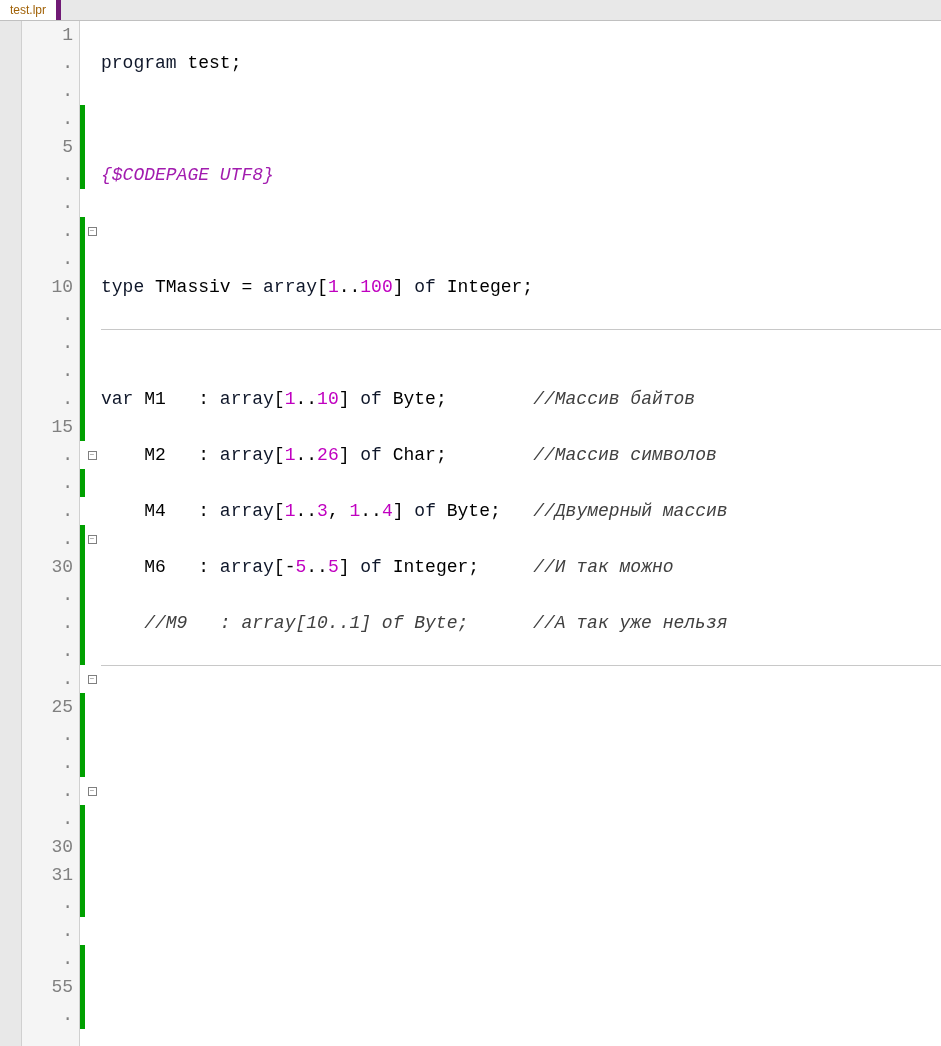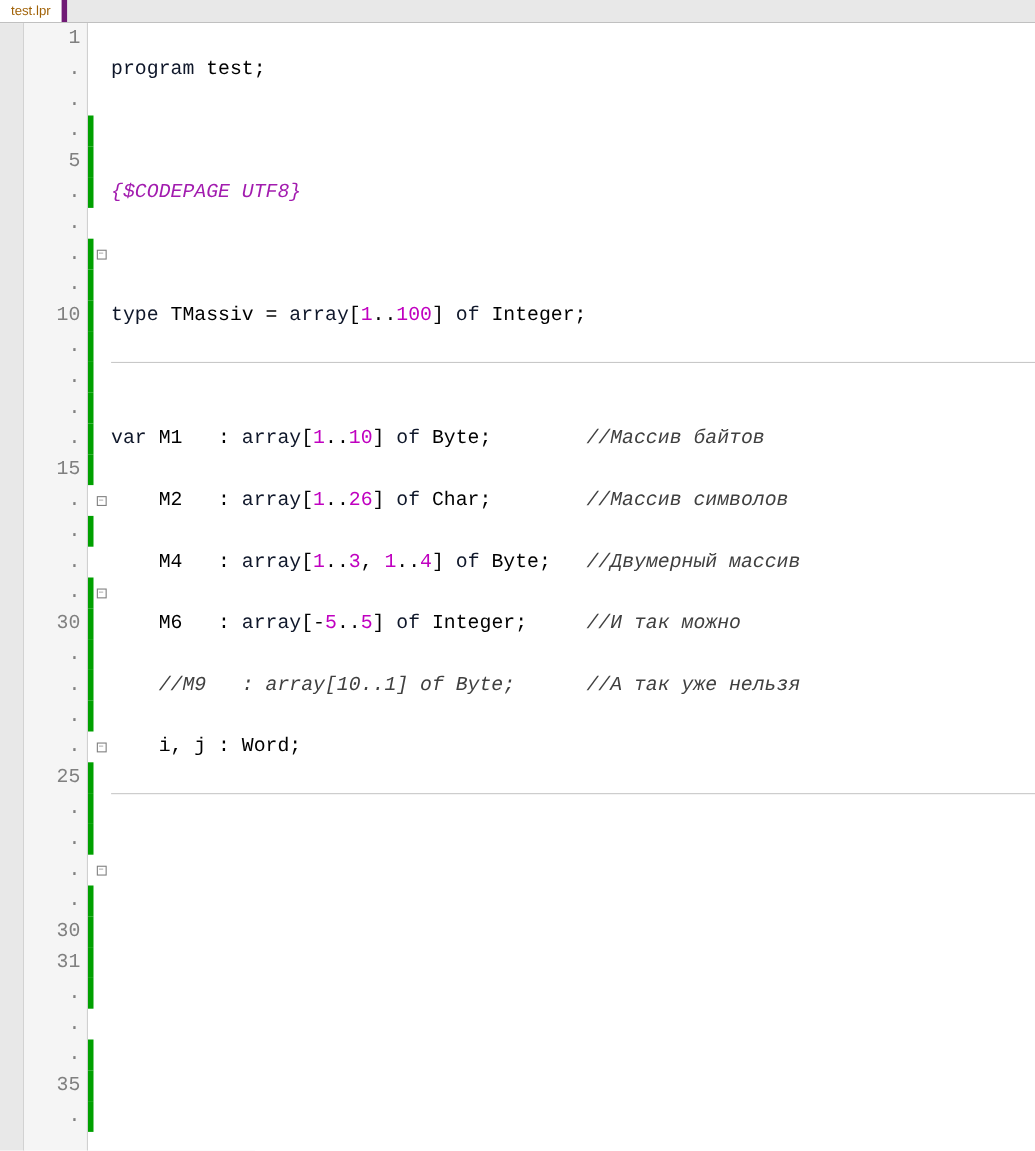--- a/index.html
+++ b/index.html
@@ -138,21 +138,21 @@
         <div>25</div>
         <div>.</div>
         <div>.</div>
         <div>.</div>
         <div>.</div>
         <div>30</div>
         <div>31</div>
         <div>.</div>
         <div>.</div>
         <div>.</div>
-        <div>35</div>
+        <div>55</div>
         <div>.</div>
       </div>
     <div class="change-bar" id="changebar">
         <div class="m"></div>
         <div class="m"></div>
         <div class="m"></div>
         <div class="m green"></div>
         <div class="m green"></div>
         <div class="m green"></div>
         <div class="m"></div>
@@ -239,21 +239,20 @@
 <div class="line"> </div>
 <div class="line"><span class="dir">{$CODEPAGE UTF8}</span></div>
 <div class="line"> </div>
 <div class="line"><span class="kw">type</span><span> TMassiv = </span><span class="kw">array</span><span>[</span><span class="num">1</span><span>..</span><span class="num">100</span><span>] </span><span class="kw">of</span><span> Integer;</span></div>
 <div class="line hr-line"> </div>
 <div class="line"><span class="kw">var</span><span> M1   : </span><span class="kw">array</span><span>[</span><span class="num">1</span><span>..</span><span class="num">10</span><span>] </span><span class="kw">of</span><span> Byte;        </span><span class="cmt">//Массив байтов</span></div>
 <div class="line"><span>    M2   : </span><span class="kw">array</span><span>[</span><span class="num">1</span><span>..</span><span class="num">26</span><span>] </span><span class="kw">of</span><span> Char;        </span><span class="cmt">//Массив символов</span></div>
 <div class="line"><span>    M4   : </span><span class="kw">array</span><span>[</span><span class="num">1</span><span>..</span><span class="num">3</span><span>, </span><span class="num">1</span><span>..</span><span class="num">4</span><span>] </span><span class="kw">of</span><span> Byte;   </span><span class="cmt">//Двумерный массив</span></div>
 <div class="line"><span>    M6   : </span><span class="kw">array</span><span>[-</span><span class="num">5</span><span>..</span><span class="num">5</span><span>] </span><span class="kw">of</span><span> Integer;     </span><span class="cmt">//И так можно</span></div>
 <div class="line"><span>    </span><span class="cmt">//M9   : array[10..1] of Byte;      //А так уже нельзя</span></div>
-<div class="line"><span>    i, j : Word;</span></div>
 <div class="line hr-line"> </div>
 
 
 
 
 
 
 
 
 

